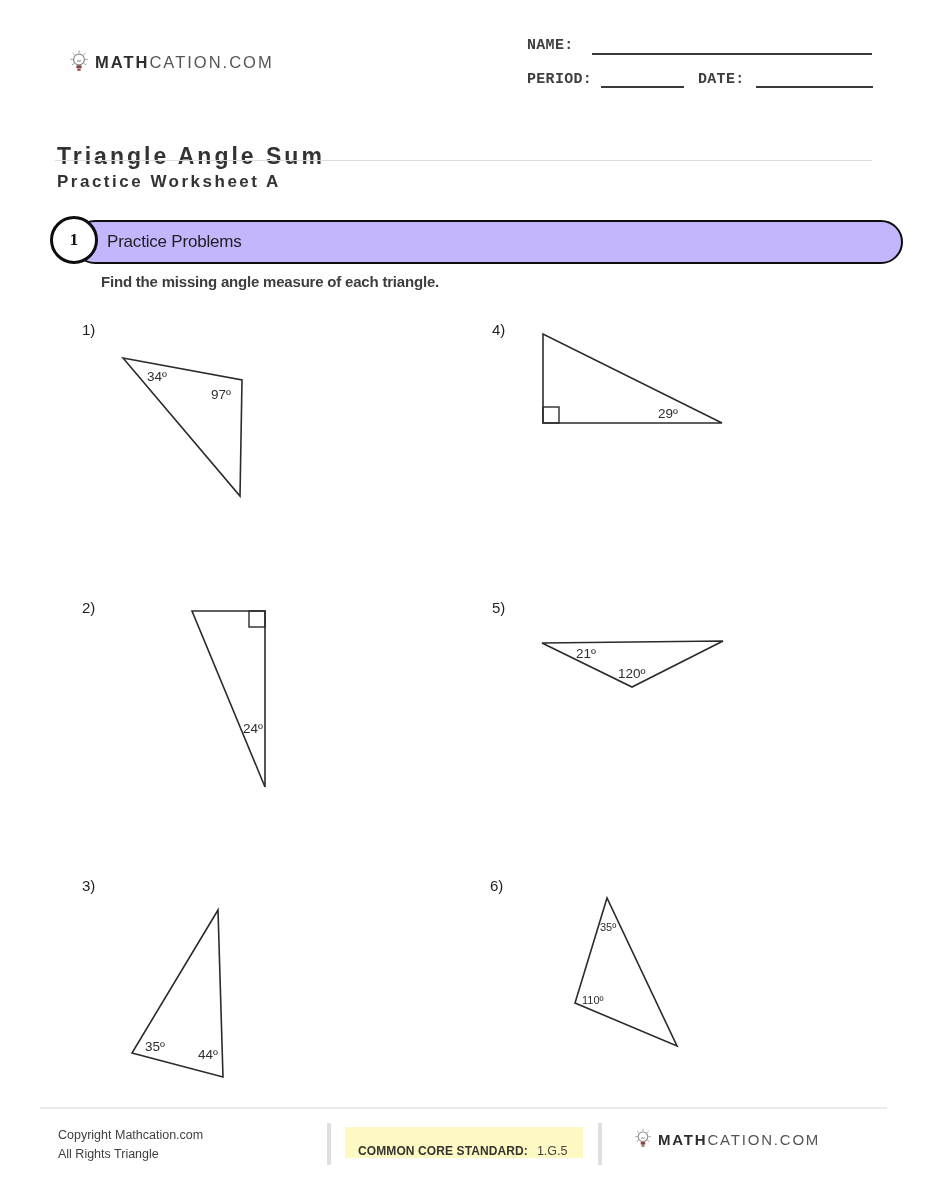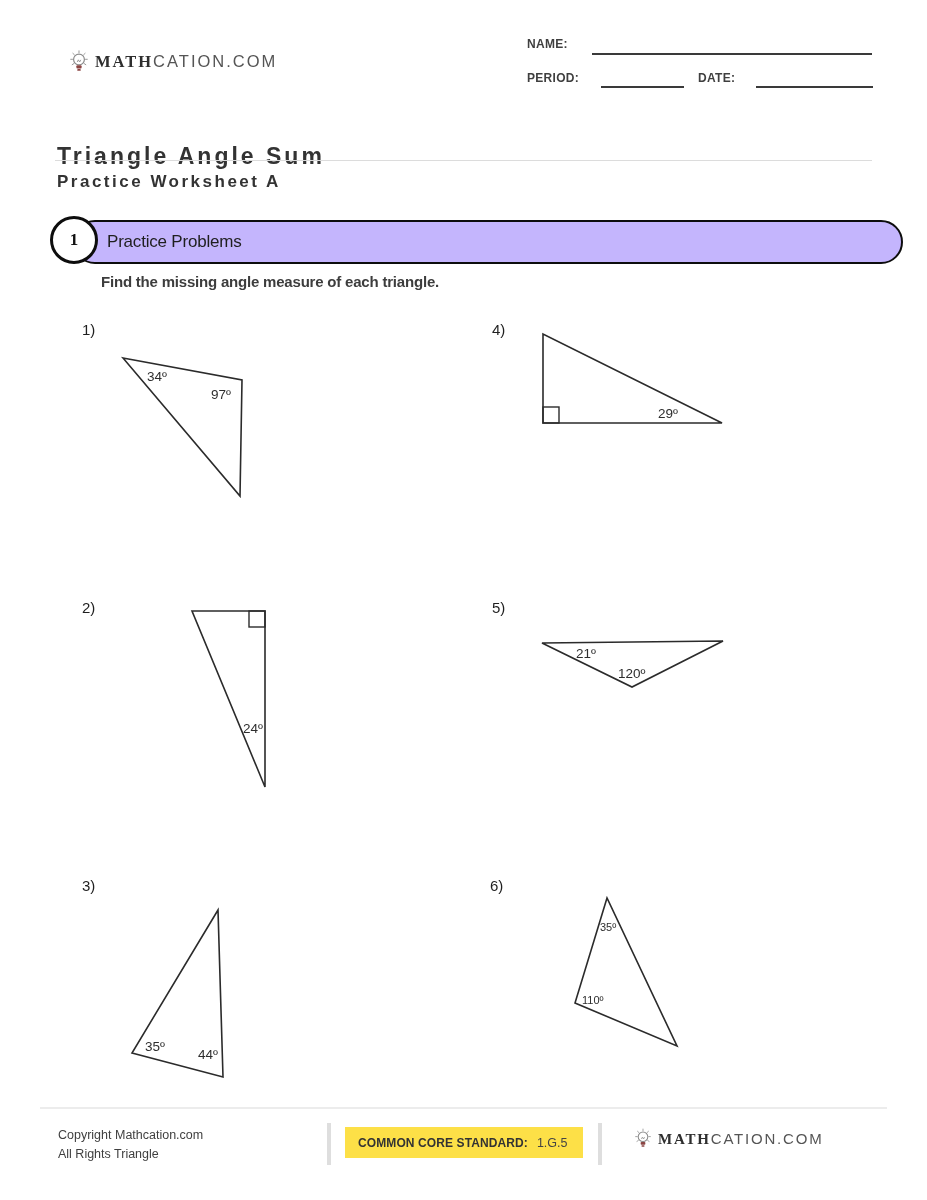--- a/index.html
+++ b/index.html
@@ -5,25 +5,25 @@
   html,body{margin:0;padding:0;}
   body{
     width:927px;height:1200px;position:relative;background:#ffffff;
     font-family:"Liberation Sans",sans-serif;color:#3d3d3d;overflow:hidden;
   }
   .abs{position:absolute;}
 
   
   .brand{display:flex;align-items:center;gap:7px;}
   .brand-text{font-size:16.5px;letter-spacing:2px;white-space:nowrap;}
-  .brand-bold{font-weight:700;color:#2e2e2e;font-family:Liberation Serif, serif;}
+  .brand-bold{font-weight:700;color:#2e2e2e;}
   .brand-light{font-weight:400;color:#555555;}
   #header-brand{left:70px;top:50px;}
 
-  .field-label{font-weight:700;font-size:12px;color:#3f3f3f;letter-spacing:.3px;}
+  .field-label{font-weight:700;font-size:15px;color:#3f3f3f;letter-spacing:.3px;font-family:Liberation Mono, monospace;}
   .fill-line{border-bottom:2px solid #3a3a3a;height:0;}
 
   
   #page-title{left:57px;top:123px;font-size:23px;font-weight:700;letter-spacing:3px;color:#333;margin-top:20px;}
   #title-divider{left:55px;top:160px;width:817px;border-top:1px solid #dcdcdc;height:0;}
   #page-subtitle{left:57px;top:172px;font-size:17px;font-weight:700;letter-spacing:2.5px;color:#333;}
 
   
   #section-pill{left:73px;top:220px;width:794px;height:40px;border:2.5px solid #0d0d0d;
     border-radius:23px;display:flex;align-items:center;padding-left:32px;background:#c4b5fd;}
@@ -51,22 +51,22 @@
   #prob4{left:530px;top:325px;}
   #prob5{left:530px;top:630px;}
   #prob6{left:565px;top:888px;}
 
   
   #footer-divider{left:40px;top:1107px;width:847px;border-top:2px solid #ececec;height:0;}
   #copyright{left:58px;top:1126px;font-size:12.5px;line-height:1.55;color:#3f3f3f;}
   .v-bar{width:4px;height:42px;background:#dedede;}
   #footer-bar-1{left:327px;top:1123px;}
   #footer-bar-2{left:598px;top:1123px;}
-  #standard-box{left:345px;top:1127px;width:238px;height:31px;background:#fde047;
-    display:flex;align-items:center;padding-left:13px;gap:9px;box-sizing:border-box;}
+  #standard-box{left:345px;top:1127px;width:238px;height:31px;background:#fef9c3;
+    display:flex;align-items:flex-end;padding-left:13px;gap:9px;box-sizing:border-box;}
   #standard-label{font-size:12px;font-weight:700;color:#333;letter-spacing:.1px;}
   #standard-value{font-size:12.5px;color:#444;}
   #footer-brand{left:635px;top:1128px;}
   #footer-brand .brand-text{font-size:15px;letter-spacing:1.8px;}
 </style>
 </head>
 <body>
 
 <div class="abs brand" id="header-brand">
   <svg width="18" height="24" viewBox="0 0 20 26">

